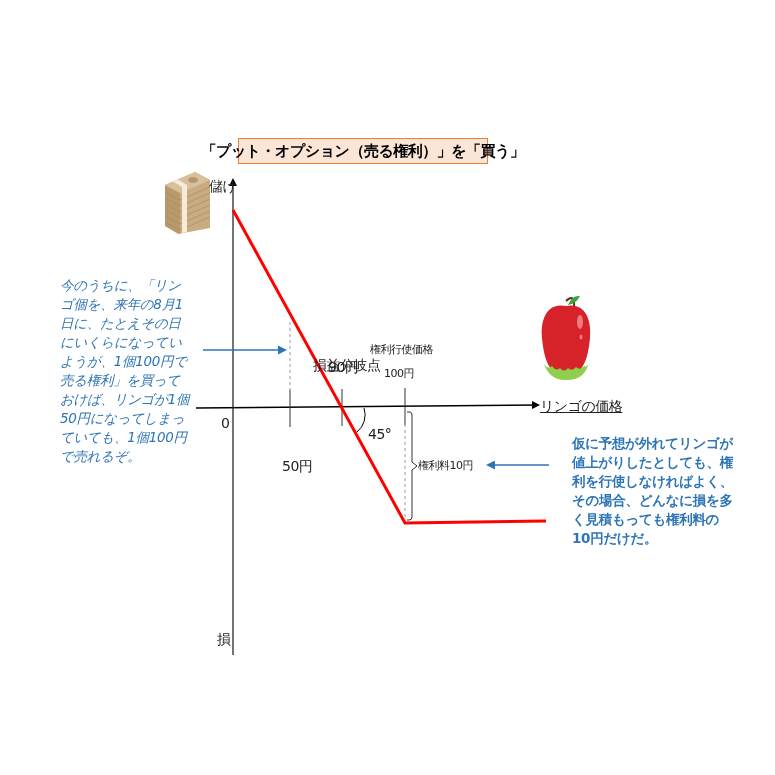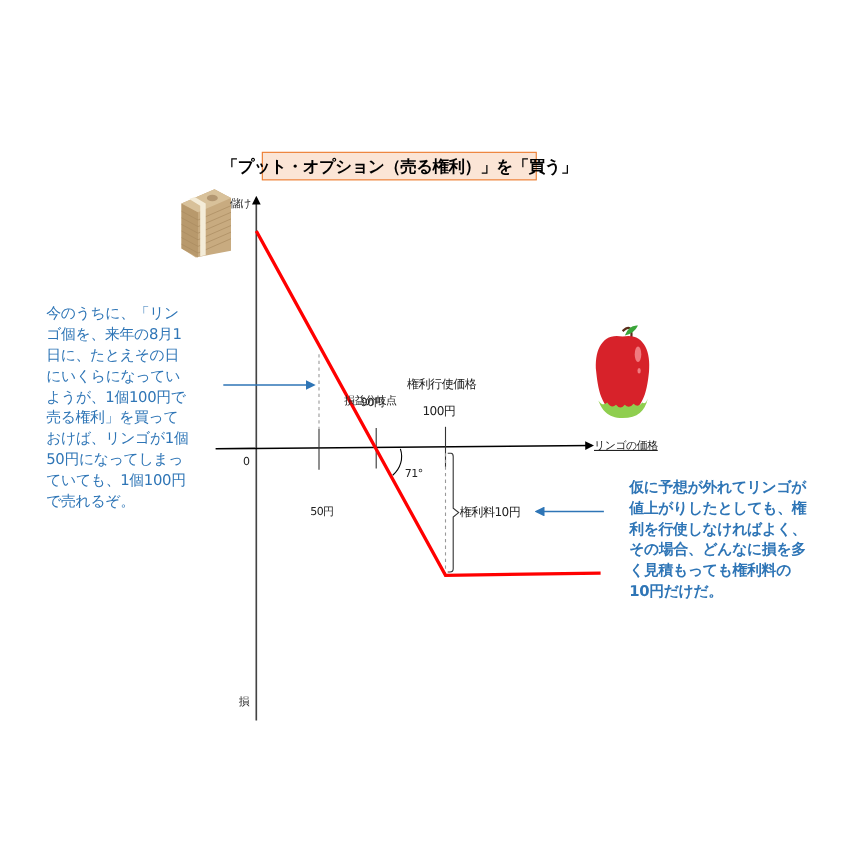--- a/index.html
+++ b/index.html
@@ -6,21 +6,21 @@
   body { width: 775px; height: 775px; position: relative; overflow: hidden;
          font-family: "DejaVu Sans", "Liberation Sans", sans-serif; }
   .abs { position: absolute; }
   .title-box {
     left: 238px; top: 138px; width: 250px; height: 26px;
     background: #fbe5d6; border: 1.5px solid #ed7d31;
     display: flex; align-items: center; justify-content: center;
     font-size: 15px; font-weight: bold; color: #000; letter-spacing: -0.5px;
     box-sizing: border-box; white-space: nowrap;
   }
-  .label { font-size: 10px; color: #222; white-space: nowrap; letter-spacing: -0.5px; }
+  .label { font-size: 14px; color: #222; white-space: nowrap; letter-spacing: -0.5px; }
   .label-md { font-size: 11px; color: #222; white-space: nowrap; letter-spacing: -0.5px; }
   .note {
     font-size: 13.5px; line-height: 19px; color: #2e75b6; letter-spacing: -0.3px;
   }
   svg.chart { position: absolute; left: 0; top: 0; }
 </style>
 </head>
 <body>
 
 <div class="abs title-box">「プット・オプション（売る権利）」を「買う」</div>
@@ -90,17 +90,17 @@
 <div class="abs label" style="left:209px; top:178px;">儲け</div>
 <div class="abs label" style="left:217px; top:631px;">損</div>
 <div class="abs label" style="left:540px; top:398px;text-decoration:underline;">リンゴの価格</div>
 <div class="abs label" style="left:221px; top:415px;">0</div>
 
 <div class="abs label" style="left:282px; top:458px;">50円</div>
 <div class="abs label" style="left:313px; top:357px;text-align:center;">損益分岐点</div>
 <div class="abs label" style="left:328px; top:359px;">90円</div>
 <div class="abs label-md" style="left:370px; top:342px;">権利行使価格</div>
 <div class="abs label-md" style="left:384px; top:366px;">100円</div>
-<div class="abs label" style="left:368px; top:426px;">71°</div>
+<div class="abs label" style="left:368px; top:426px;">45°</div>
 <div class="abs label-md" style="left:418px; top:458px;">権利料10円</div>
 
-<div class="abs note" style="left:42px; top:276px; width:130px;">今のうちに、「リンゴ個を、来年の8月1日に、たとえその日にいくらになっていようが、1個100円で売る権利」を買っておけば、リンゴが1個50円になってしまっていても、1個100円で売れるぞ。</div>
+<div class="abs note" style="left:60px; top:276px; width:130px;font-style:italic;">今のうちに、「リンゴ個を、来年の8月1日に、たとえその日にいくらになっていようが、1個100円で売る権利」を買っておけば、リンゴが1個50円になってしまっていても、1個100円で売れるぞ。</div>
 <div class="abs note" style="left:572px; top:434px; width:165px;font-weight:bold;">仮に予想が外れてリンゴが値上がりしたとしても、権利を行使しなければよく、その場合、どんなに損を多く見積もっても権利料の10円だけだ。</div>
 
 </body></html>

